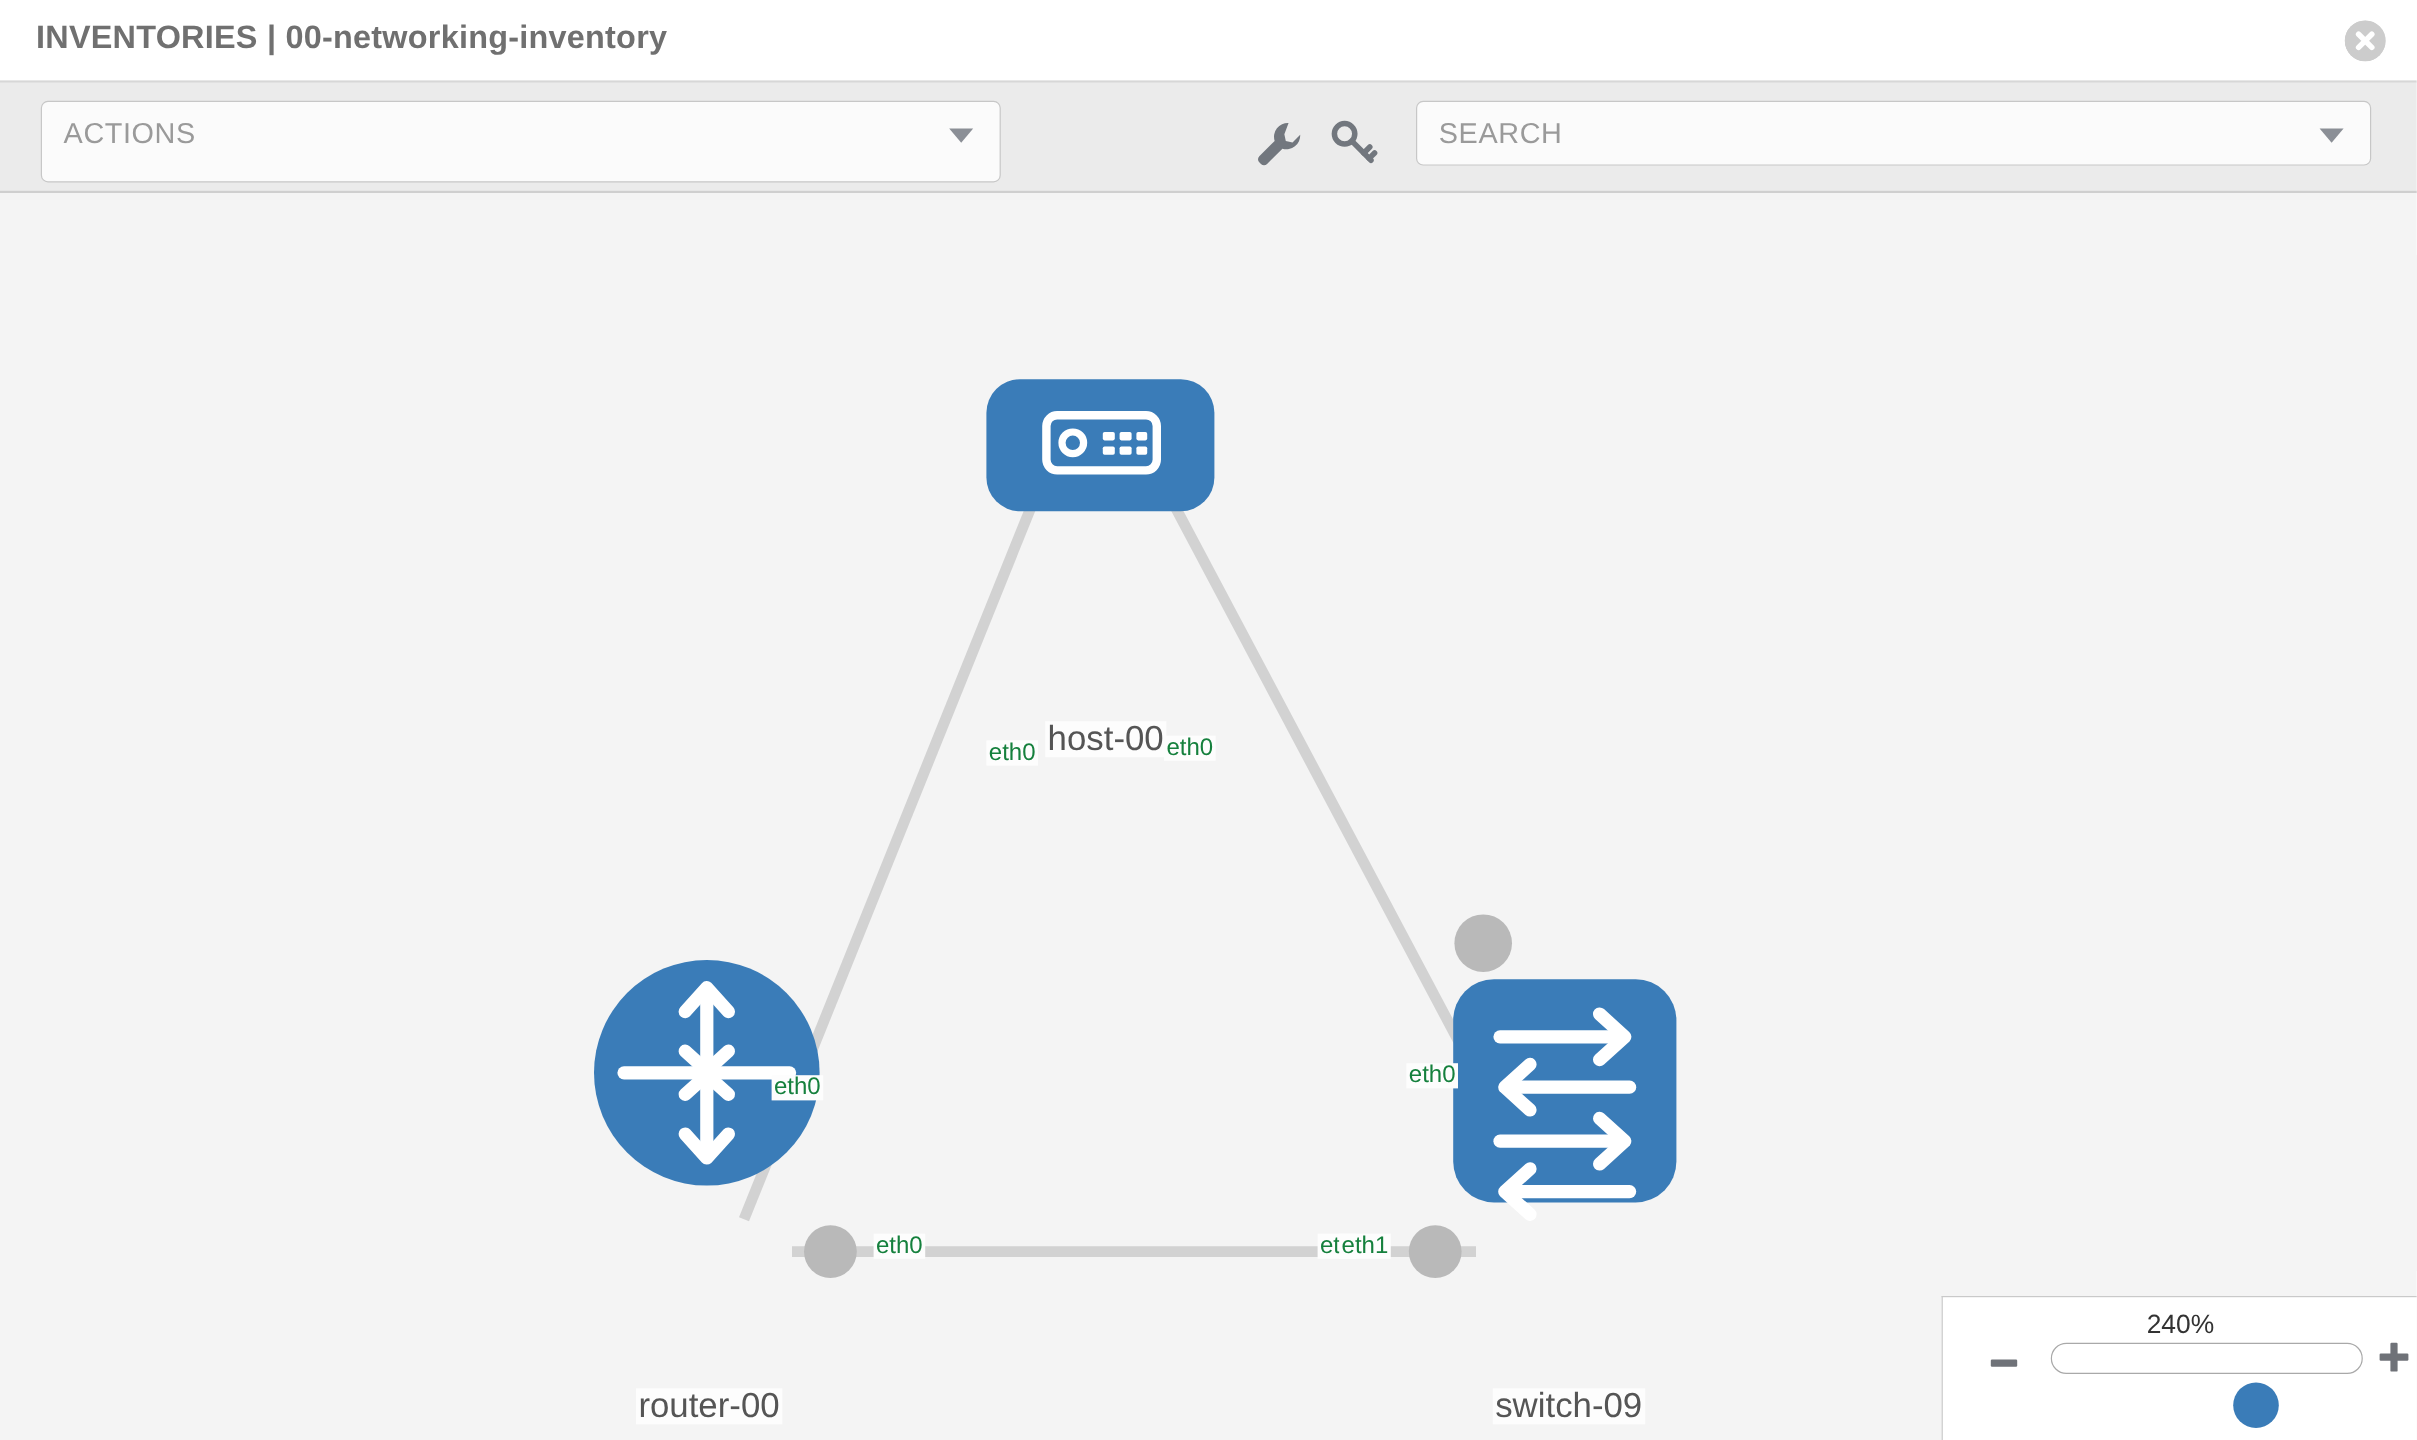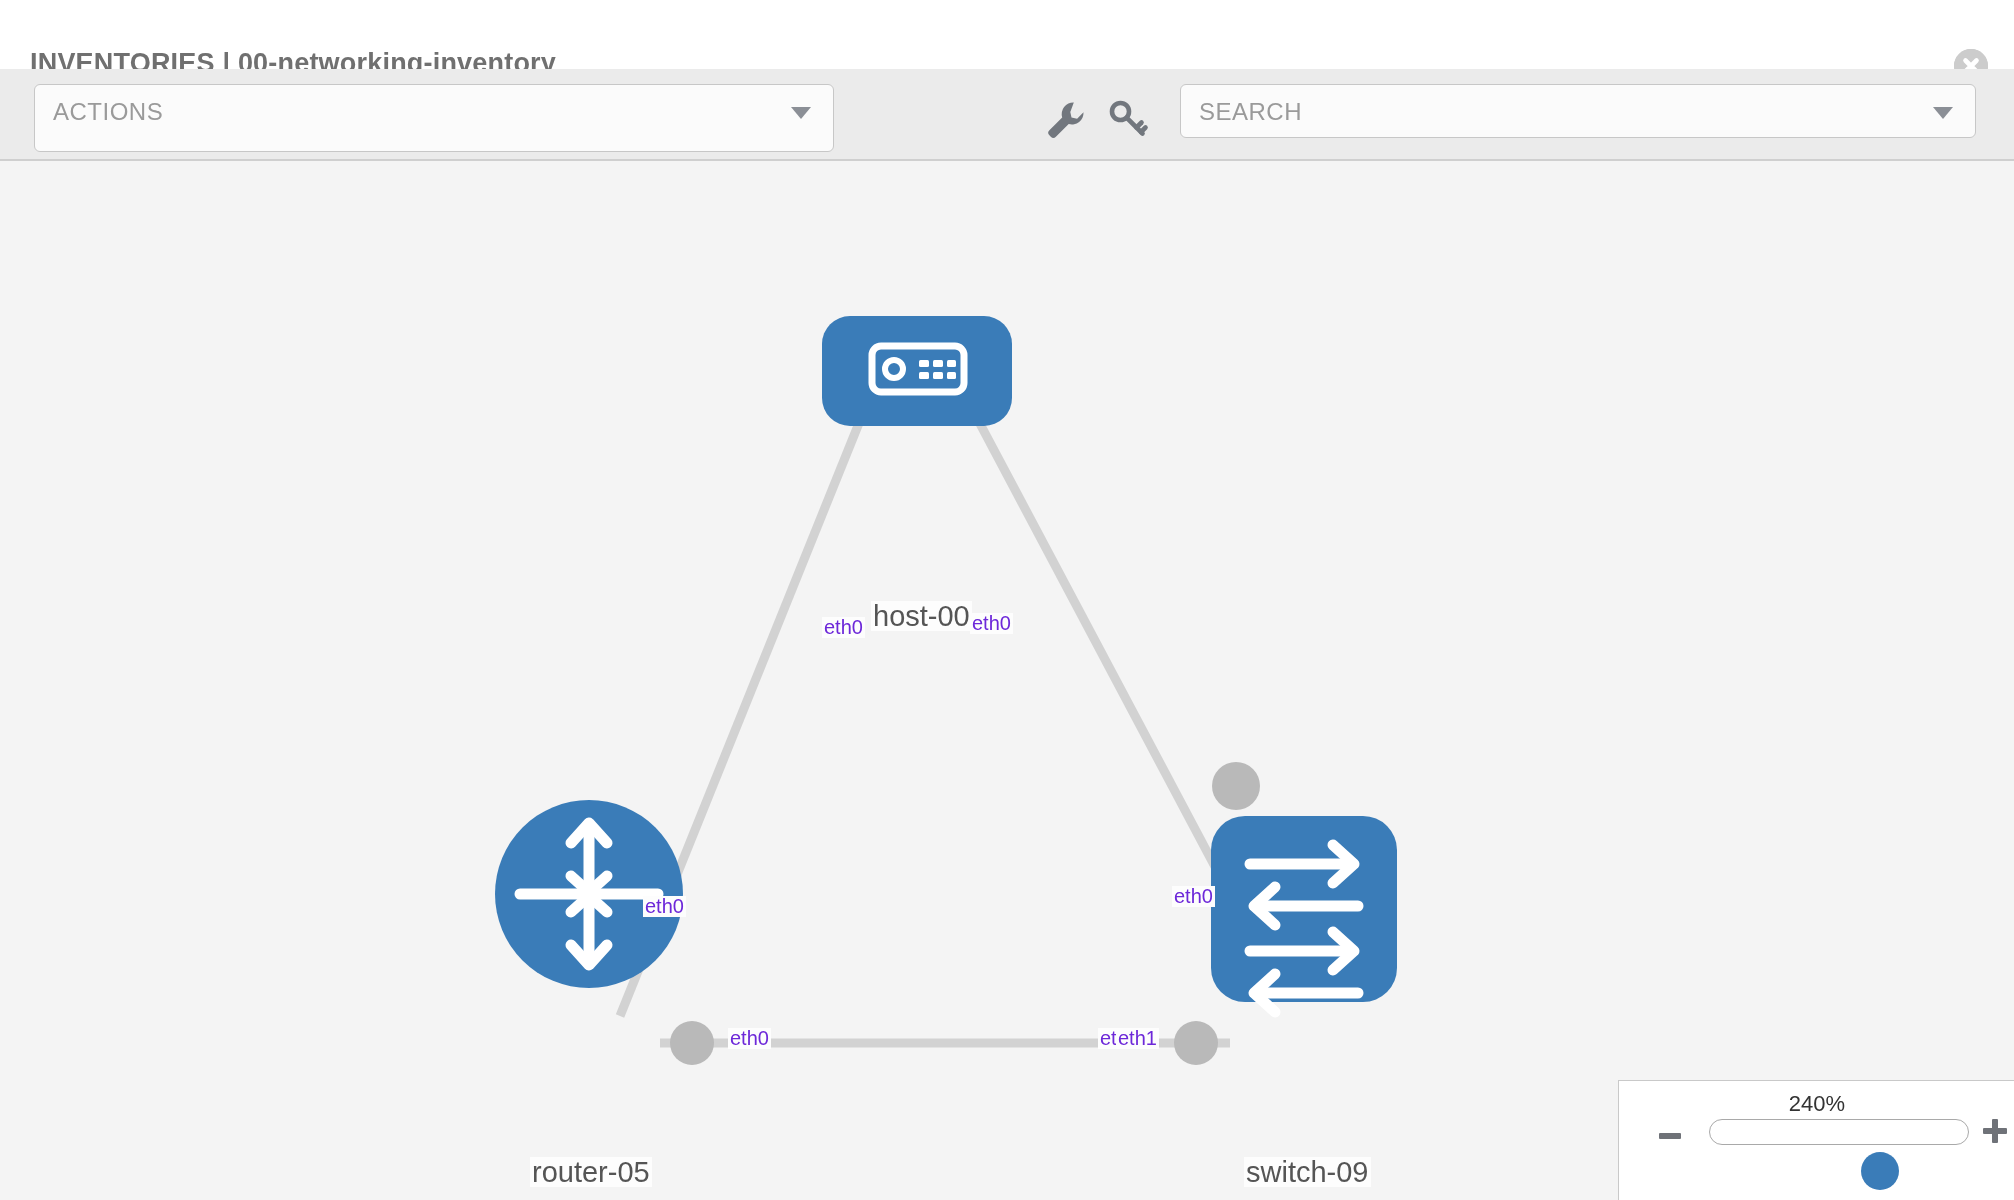--- a/index.html
+++ b/index.html
@@ -19,21 +19,20 @@
     background: #ffffff;
   }
 
   
   .header {
     position: absolute;
     left: 0; top: 0;
     width: 2014px; height: 69px;
     background: #ffffff;
     border-bottom: 2px solid #d7d7d7;
-    margin-top: 32px;
   }
   .header-title {
     position: absolute;
     left: 30px; top: 16px;
     font-size: 27px;
     font-weight: bold;
     color: #707070;
     letter-spacing: 0.2px;
     white-space: nowrap;
   }
@@ -127,21 +126,21 @@
     font-size: 29px;
     color: #555555;
     background: #fdfdfd;
     white-space: nowrap;
     padding: 0 2px;
     line-height: 1.05;
   }
   .iface-label {
     position: absolute;
     font-size: 20px;
-    color: #6d28d9;
+    color: #15803d;
     background: #fdfdfd;
     white-space: nowrap;
     padding: 0 2px;
     line-height: 1.05;
   }
 
   
   .zoom-panel {
     position: absolute;
     left: 1618px; top: 1080px;
@@ -306,21 +305,21 @@
           <path d="M1250 790 L1352 790"></path>
           <path d="M1333 771 L1354 790 L1333 809"></path>
 
           <path d="M1358 832 L1256 832"></path>
           <path d="M1275 813 L1254 832 L1275 851"></path>
         </g>
       </g>
     </svg>
 
     <div class="node-label" style="left:871px;  top:440px;">host-00</div>
-    <div class="node-label" style="left:530px;  top:996px;">router-05</div>
+    <div class="node-label" style="left:530px;  top:996px;">router-00</div>
     <div class="node-label" style="left:1244px; top:996px;">switch-09</div>
 
     <div class="iface-label" style="left:822px;  top:456px;">eth0</div>
     <div class="iface-label" style="left:970px;  top:452px;">eth0</div>
     <div class="iface-label" style="left:643px;  top:735px;">eth0</div>
     <div class="iface-label" style="left:1172px; top:725px;">eth0</div>
     <div class="iface-label" style="left:728px;  top:867px;">eth0</div>
     <div class="iface-label" style="left:1098px; top:867px;">eth</div>
     <div class="iface-label" style="left:1116px; top:867px;">eth1</div>
   </div>

